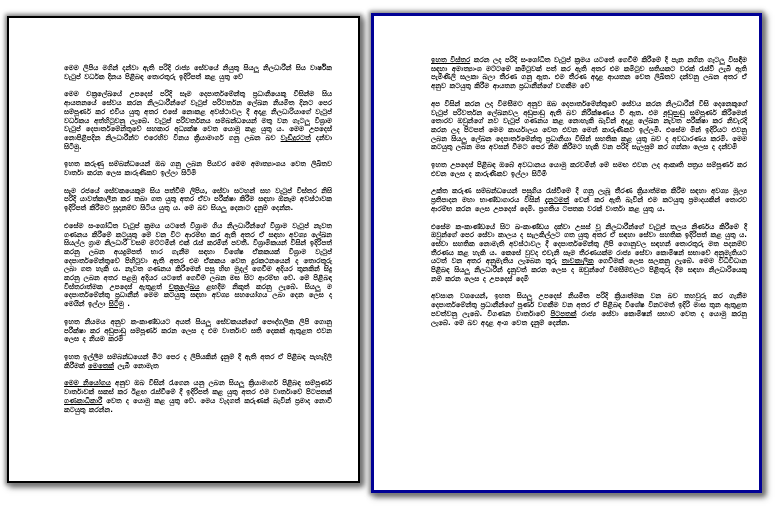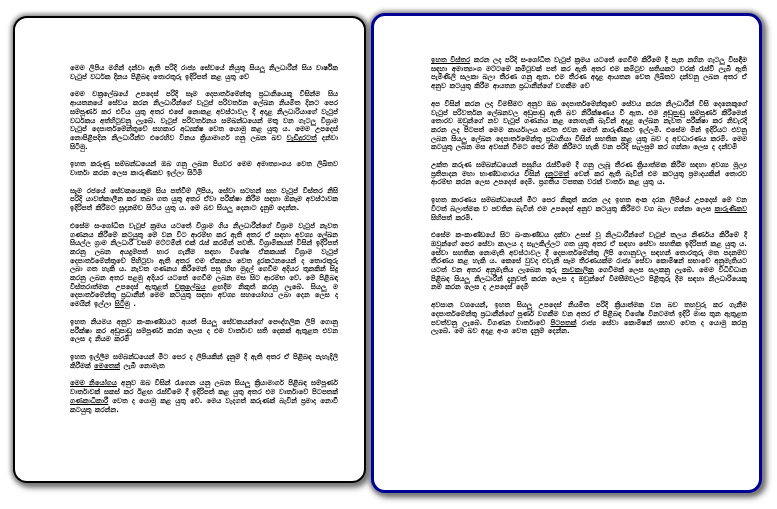--- a/index.html
+++ b/index.html
@@ -14,24 +14,23 @@
   .spread {
     position: relative;
     width: 777px;
     height: 509px;
   }
   .page {
     position: absolute;
     background: #ffffff;
     box-sizing: border-box;
     box-shadow: 0 0 4px 2px rgba(125,125,125,0.85), 3px 3px 6px 1px rgba(70,70,70,0.85);
-    border-radius: 14px;
   }
   .page-left {
-    left: 13px;
+    left: 7px;
     top: 16px;
     width: 353px;
     height: 467px;
     border: 2px solid #000000;
   }
   .page-right {
     left: 371px;
     top: 13px;
     width: 391px;
     height: 480px;
@@ -78,19 +77,19 @@
         <p><span>එසේම සංශෝධිත වැටුප් ක්‍රමය යටතේ විශ්‍රාම ගිය නිලධාරීන්ගේ විශ්‍රාම වැටුප් නැවත ගණනය කිරීමේ කටයුතු මේ වන විට ආරම්භ කර ඇති අතර ඒ සඳහා අවශ්‍ය ලේඛන සියල්ල ග්‍රාම නිලධාරී වසම් මට්ටමින් එක් රැස් කරමින් පවතී. විශ්‍රාමිකයන් විසින් ඉදිරිපත් කරනු ලබන අයදුම්පත් භාර ගැනීම සඳහා විශේෂ ඒකකයක් විශ්‍රාම වැටුප් දෙපාර්තමේන්තුවේ පිහිටුවා ඇති අතර එම ඒකකය වෙත දුරකථනයෙන් ද තොරතුරු ලබා ගත හැකි ය. නැවත ගණනය කිරීමෙන් පසු හිඟ මුදල් ගෙවීම අදියර තුනකින් සිදු කරනු ලබන අතර පළමු අදියර යටතේ ගෙවීම් ලබන මස සිට ආරම්භ වේ. මේ පිළිබඳ විස්තරාත්මක උපදෙස් ඇතුළත් </span><u>චක්‍රලේඛය</u><span> ළඟදීම නිකුත් කරනු ලැබේ. සියලු ම දෙපාර්තමේන්තු ප්‍රධානීන් මෙම කටයුතු සඳහා අවශ්‍ය සහයෝගය ලබා දෙන ලෙස ද මෙයින් ඉල්ලා </span><u>සිටිමු</u><span> .</span></p>
         <p><span>ඉහත නියමය අනුව ක-කාණ්ඩයට අයත් සියලු සේවකයන්ගේ පෞද්ගලික ලිපි ගොනු පරීක්ෂා කර අඩුපාඩු සම්පූර්ණ කරන ලෙස ද එම වාර්තාව සති දෙකක් ඇතුළත එවන ලෙස ද නියම කරමි</span></p>
         <p><span>ඉහත ඉල්ලීම සම්බන්ධයෙන් මීට පෙර ද ලිපියකින් දැනුම් දී ඇති අතර ඒ පිළිබඳ පැහැදිලි කිරීමක් </span><u>මෙතෙක්</u><span> ලැබී නොමැත</span></p>
         <p><u>මෙම නියෝගය</u><span> අනුව ඔබ විසින් රැගෙන යනු ලබන සියලු ක්‍රියාමාර්ග පිළිබඳ සම්පූර්ණ වාර්තාවක් සකස් කර ඊළඟ රැස්වීමේ දී ඉදිරිපත් කළ යුතු අතර එම වාර්තාවේ පිටපතක් </span><u>ගණකාධිකාරී</u><span> වෙත ද යොමු කළ යුතු වේ. මෙය වැදගත් කරුණක් බැවින් ප්‍රමාද නොවී කටයුතු කරන්න.</span></p>
       </div>
   </div>
   <div class="page page-right" id="page-right" style="border-color: rgb(0, 0, 149);">
     <div class="page-content" id="page-right-content">
         <p><u>ඉහත විස්තර</u><span> කරන ලද පරිදි සංශෝධිත වැටුප් ක්‍රමය යටතේ ගෙවීම් කිරීමේ දී පැන නගින ගැටලු විසඳීම සඳහා අමාත්‍යාංශ මට්ටමේ කමිටුවක් පත් කර ඇති අතර එම කමිටුව සතියකට වරක් රැස්වී ලැබී ඇති පැමිණිලි සලකා බලා තීරණ ගනු ඇත. එම තීරණ අදාළ ආයතන වෙත ලිඛිතව දන්වනු ලබන අතර ඒ අනුව කටයුතු කිරීම ආයතන ප්‍රධානීන්ගේ වගකීම වේ</span></p>
         <p><span>අප විසින් කරන ලද විමසීමට අනුව ඔබ දෙපාර්තමේන්තුවේ සේවය කරන නිලධාරීන් විසි දෙනෙකුගේ වැටුප් පරිවර්තන ලේඛනවල අඩුපාඩු ඇති බව නිරීක්ෂණය වී ඇත. එම </span><u>අඩුපාඩු</u><span> සම්පූර්ණ කිරීමෙන් තොරව ඔවුන්ගේ නව වැටුප් ගණනය කළ නොහැකි බැවින් අදාළ ලේඛන නැවත පරීක්ෂා කර නිවැරදි කරන ලද පිටපත් මෙම කාර්යාලය වෙත එවන මෙන් කාරුණිකව ඉල්ලමි. එසේම මින් ඉදිරියට එවනු ලබන සියලු ලේඛන දෙපාර්තමේන්තු ප්‍රධානියා විසින් සහතික කළ යුතු බව ද අවධාරණය කරමි. මෙම කටයුතු ලබන මස අවසන් වීමට පෙර නිම කිරීමට හැකි වන පරිදි සැලසුම් කර ගන්නා ලෙස ද දන්වමි</span></p>
+        <p><span>ඉහත උපදෙස් පිළිබඳ ඔබේ අවධානය යොමු කරවමින් මේ සමඟ එවන ලද ආකෘති පත්‍රය සම්පූර්ණ කර එවන ලෙස ද කාරුණිකව ඉල්ලා සිටිමි</span></p>
         <p><span>උක්ත කරුණ සම්බන්ධයෙන් පසුගිය රැස්වීමේ දී ගනු ලැබූ තීරණ ක්‍රියාත්මක කිරීම සඳහා අවශ්‍ය මූල්‍ය ප්‍රතිපාදන මහා භාණ්ඩාගාරය විසින් </span><u>දැනටමත්</u><span> වෙන් කර ඇති බැවින් එම කටයුතු ප්‍රමාදයකින් තොරව ආරම්භ කරන ලෙස උපදෙස් දෙමි. ප්‍රගතිය ටපතක වරක් වාර්තා කළ යුතු ය.</span></p>
-        <p><span>ඉහත කාරණය සම්බන්ධයෙන් මීට පෙර නිකුත් කරන ලද ඉහත අංක දරන ලිපියේ උපදෙස් මේ වන විටත් බලාත්මක ව පවතින බැවින් එම උපදෙස් අනුව කටයුතු කිරීමට වග බලා ගන්නා ලෙස </span><u>කාරුණිකව</u><span> සිහිපත් කරමි.</span></p>
         <p><span>එසේම ක-කාණ්ඩයේ සිට ඛ-කාණ්ඩය දක්වා උසස් වූ නිලධාරීන්ගේ වැටුප් තලය නිර්ණය කිරීමේ දී ඔවුන්ගේ පෙර සේවා කාලය ද සැලකිල්ලට ගත යුතු අතර ඒ සඳහා සේවා සහතික ඉදිරිපත් කළ යුතු ය. සේවා සහතික නොමැති අවස්ථාවල දී දෙපාර්තමේන්තු ලිපි ගොනුවල සඳහන් තොරතුරු මත පදනම්ව තීරණය කළ හැකි ය. කෙසේ වුවද එවැනි සෑම තීරණයක්ම රාජ්‍ය සේවා කොමිෂන් සභාවේ අනුමැතියට යටත් වන අතර අනුමැතිය ලැබෙන තුරු </span><u>තාවකාලික</u><span> ගෙවීමක් ලෙස සලකනු ලැබේ. මෙම විධිවිධාන පිළිබඳ සියලු නිලධාරීන් දැනුවත් කරන ලෙස ද ඔවුන්ගේ විමසීම්වලට පිළිතුරු දීම සඳහා නිලධාරියෙකු නම් කරන ලෙස ද උපදෙස් දෙමි</span></p>
         <p><span>අවසාන වශයෙන්, ඉහත සියලු උපදෙස් නියමිත පරිදි ක්‍රියාත්මක වන බව තහවුරු කර ගැනීම දෙපාර්තමේන්තු ප්‍රධානීන්ගේ පූර්ණ වගකීම වන අතර ඒ පිළිබඳ විශේෂ විනටමත් ඉදිරි මාස තුන ඇතුළත පවත්වනු ලැබේ. විගණන වාර්තාවේ </span><u>පිටපතක්</u><span> රාජ්‍ය සේවා කොමිෂන් සභාව වෙත ද යොමු කරනු ලැබේ. මේ බව අදාළ අංශ වෙත දැනුම් දෙන්න.</span></p>
       </div>
   </div>
 </div>
 
 </body></html>

